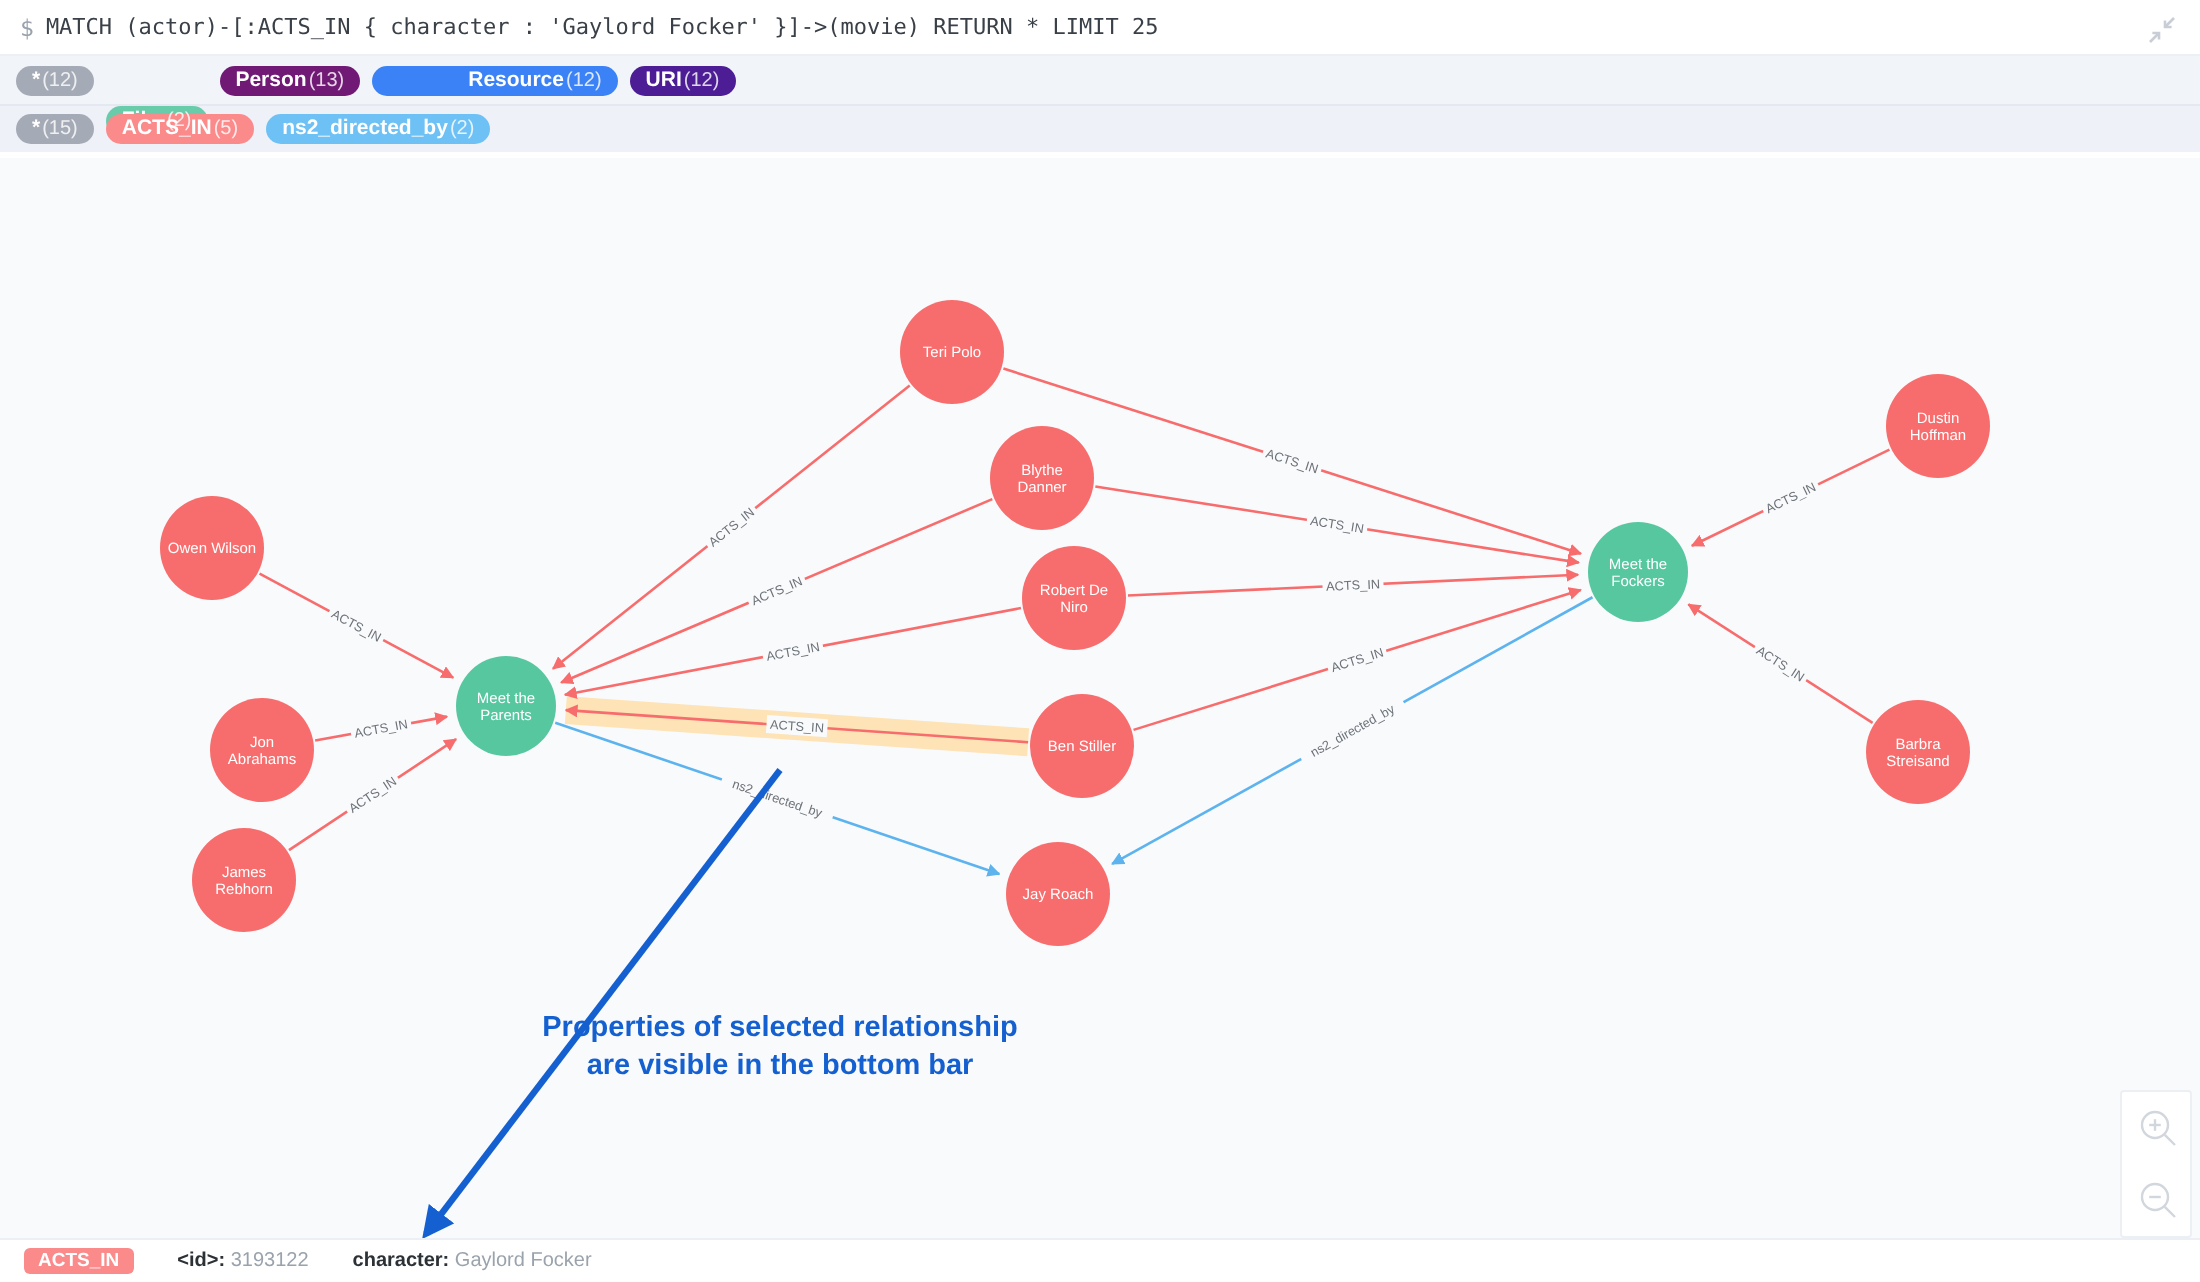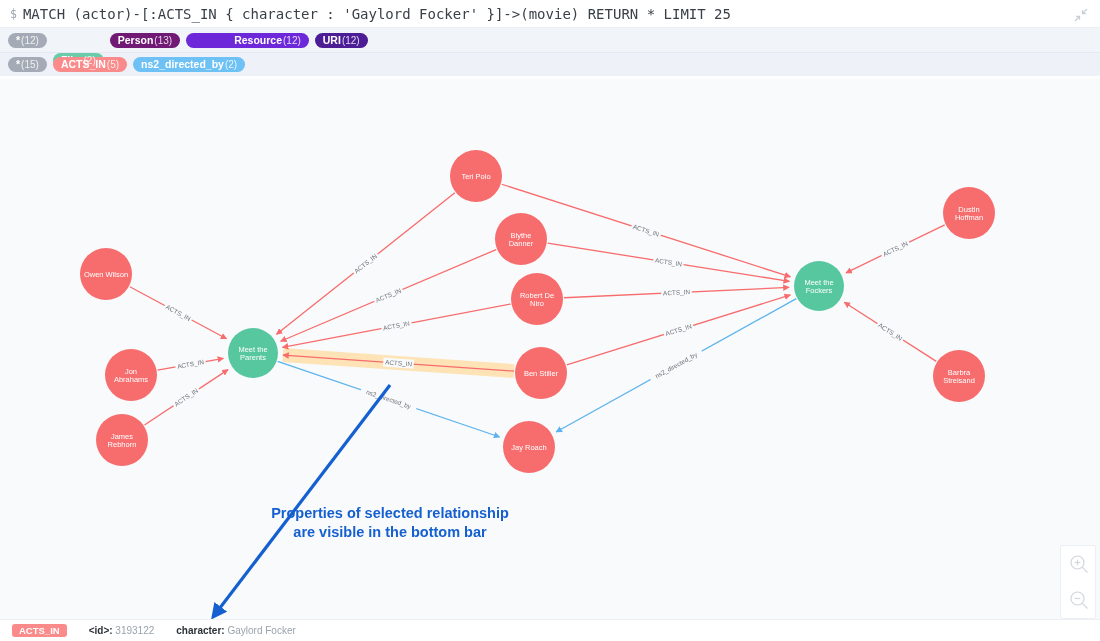--- a/index.html
+++ b/index.html
@@ -27,21 +27,21 @@
   }
   .query-prompt {
     margin-left: 10px;
     font-family: "DejaVu Sans Mono", "Liberation Mono", monospace;
     font-size: 11.5px;
     color: #9aa3ad;
   }
   .query-text {
     margin-left: 6px;
     font-family: "DejaVu Sans Mono", "Liberation Mono", monospace;
-    font-size: 14px;
+    font-size: 11px;
     color: #3a4048;
     white-space: nowrap;
   }
   .collapse-btn {
     position: absolute; right: 8px; top: 4px;
     width: 22px; height: 22px;
     display: flex; align-items: center; justify-content: center;
     cursor: pointer;
   }
 
@@ -170,21 +170,21 @@
           <span class="cnt">(12)</span>
         </span>
         <span class="chip green" style="background: rgb(104, 204, 170);">
           <span>Film</span>
           <span class="cnt">(2)</span>
         </span>
         <span class="chip red" style="background: #701a75;">
           <span>Person</span>
           <span class="cnt">(13)</span>
         </span>
-        <span class="chip blue" style="background: #6d28d9; padding-left: 48px;">
+        <span class="chip blue" style="background: #3b82f6; padding-left: 48px;">
           <span>Resource</span>
           <span class="cnt">(12)</span>
         </span>
         <span class="chip gray" style="background: #4c1d95;">
           <span>URI</span>
           <span class="cnt">(12)</span>
         </span>
       </div>
     <div class="legend-row rels" id="legend-rels">
         <span class="chip gray" style="background: rgb(165, 171, 182);">

